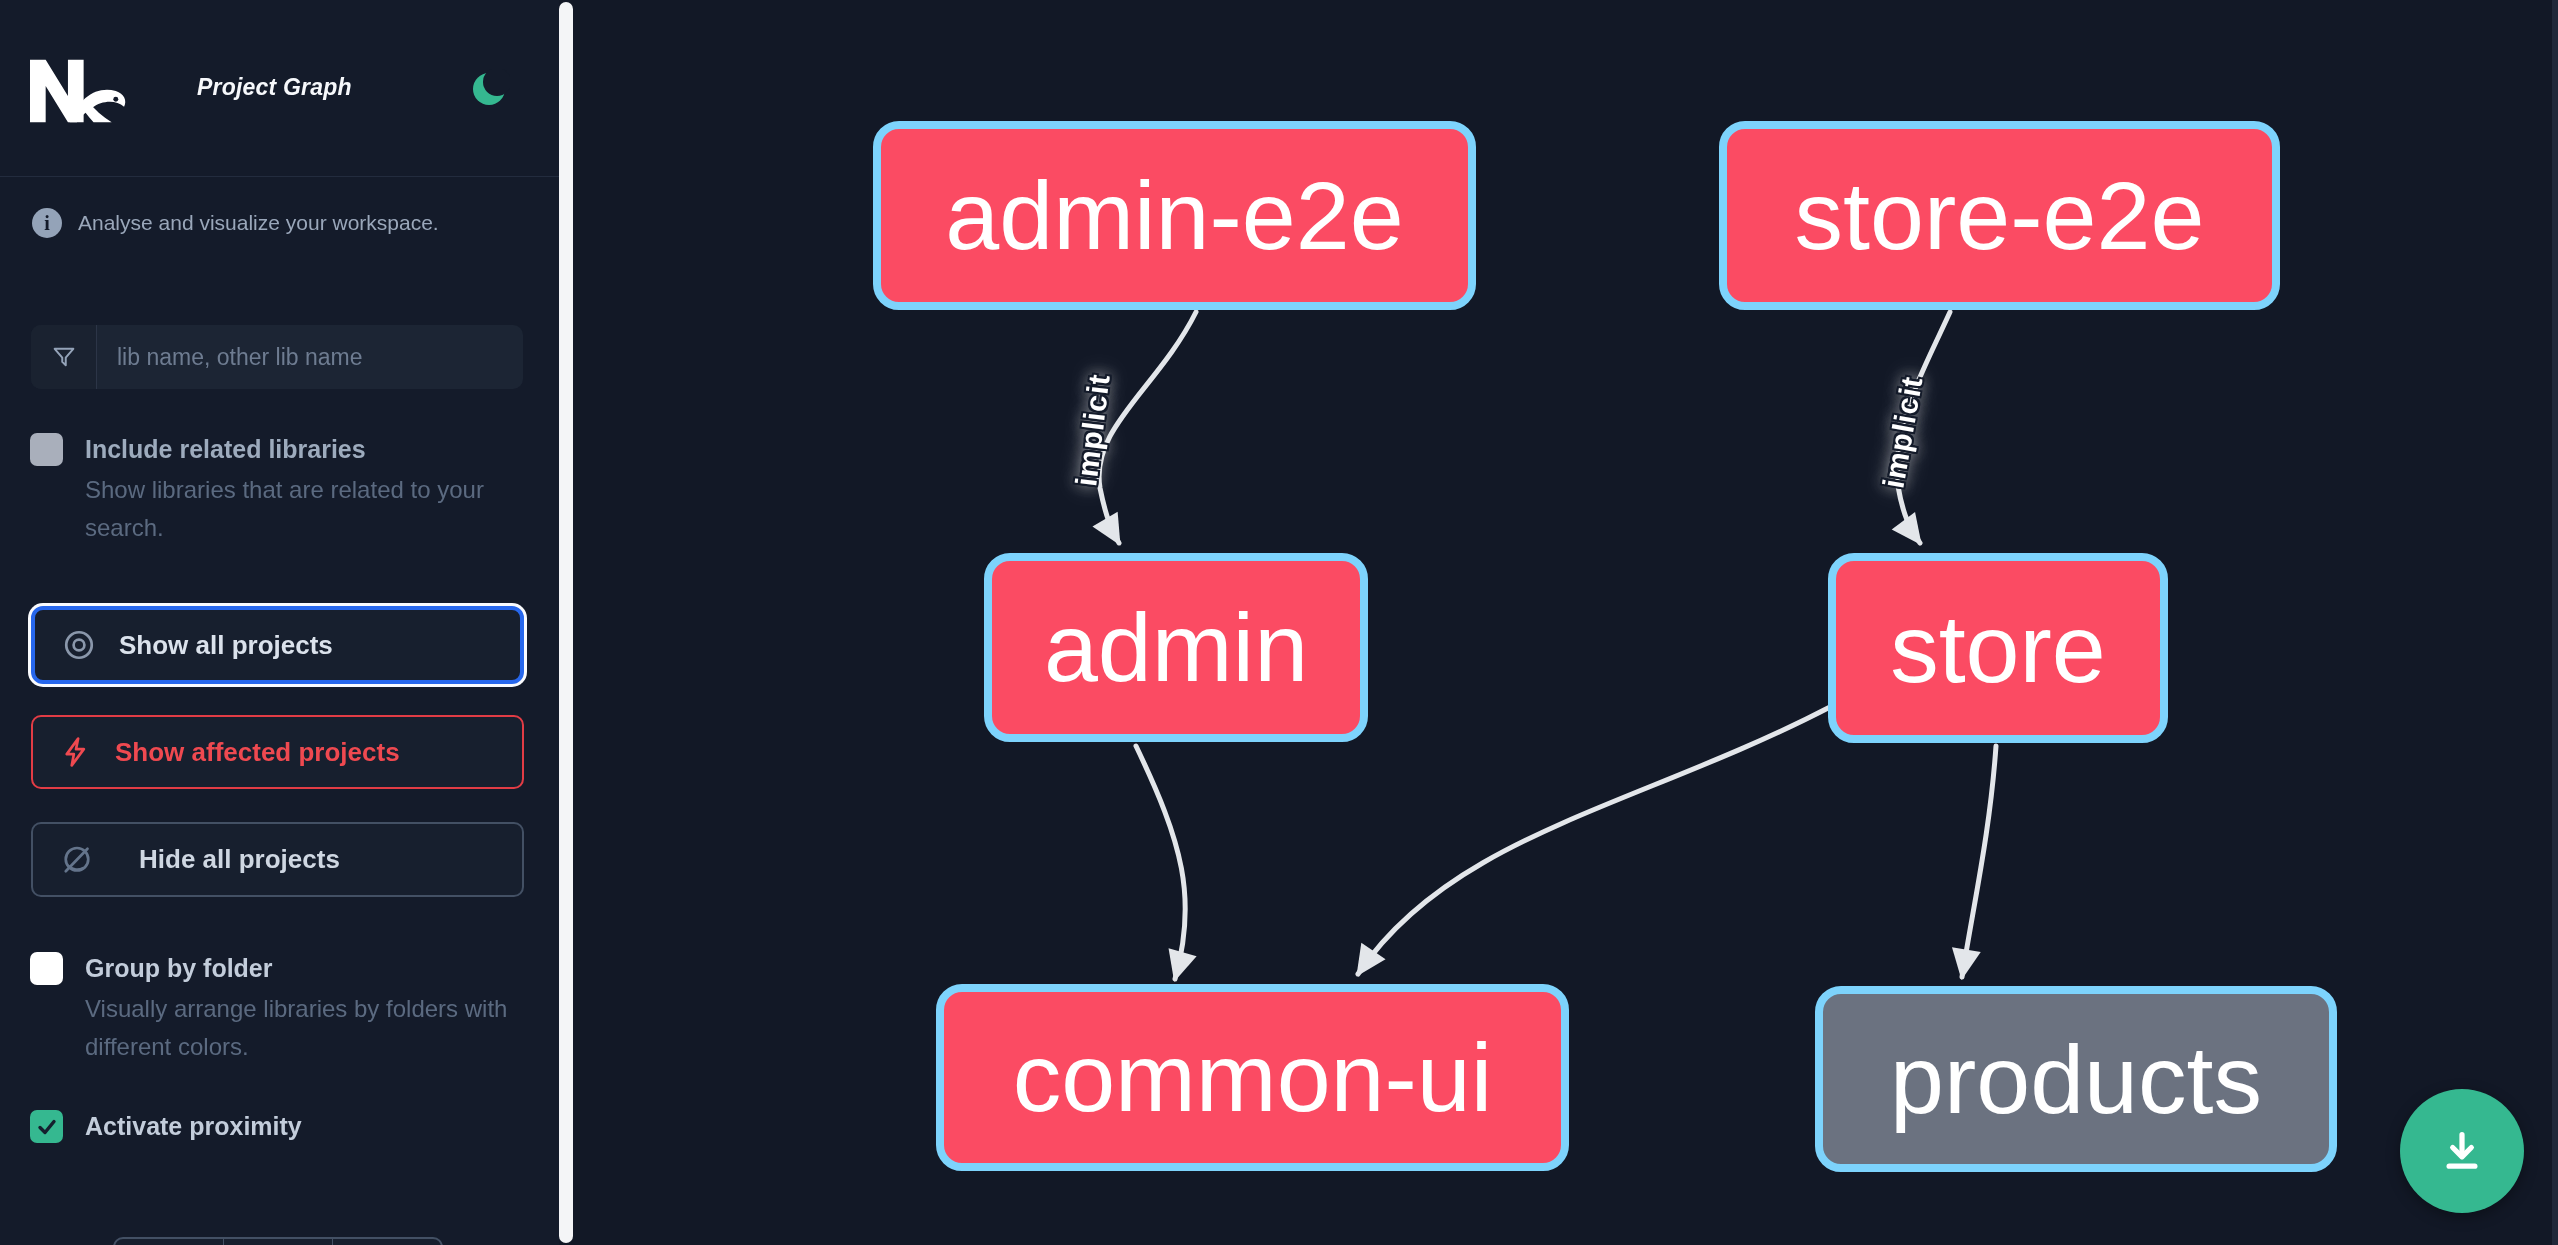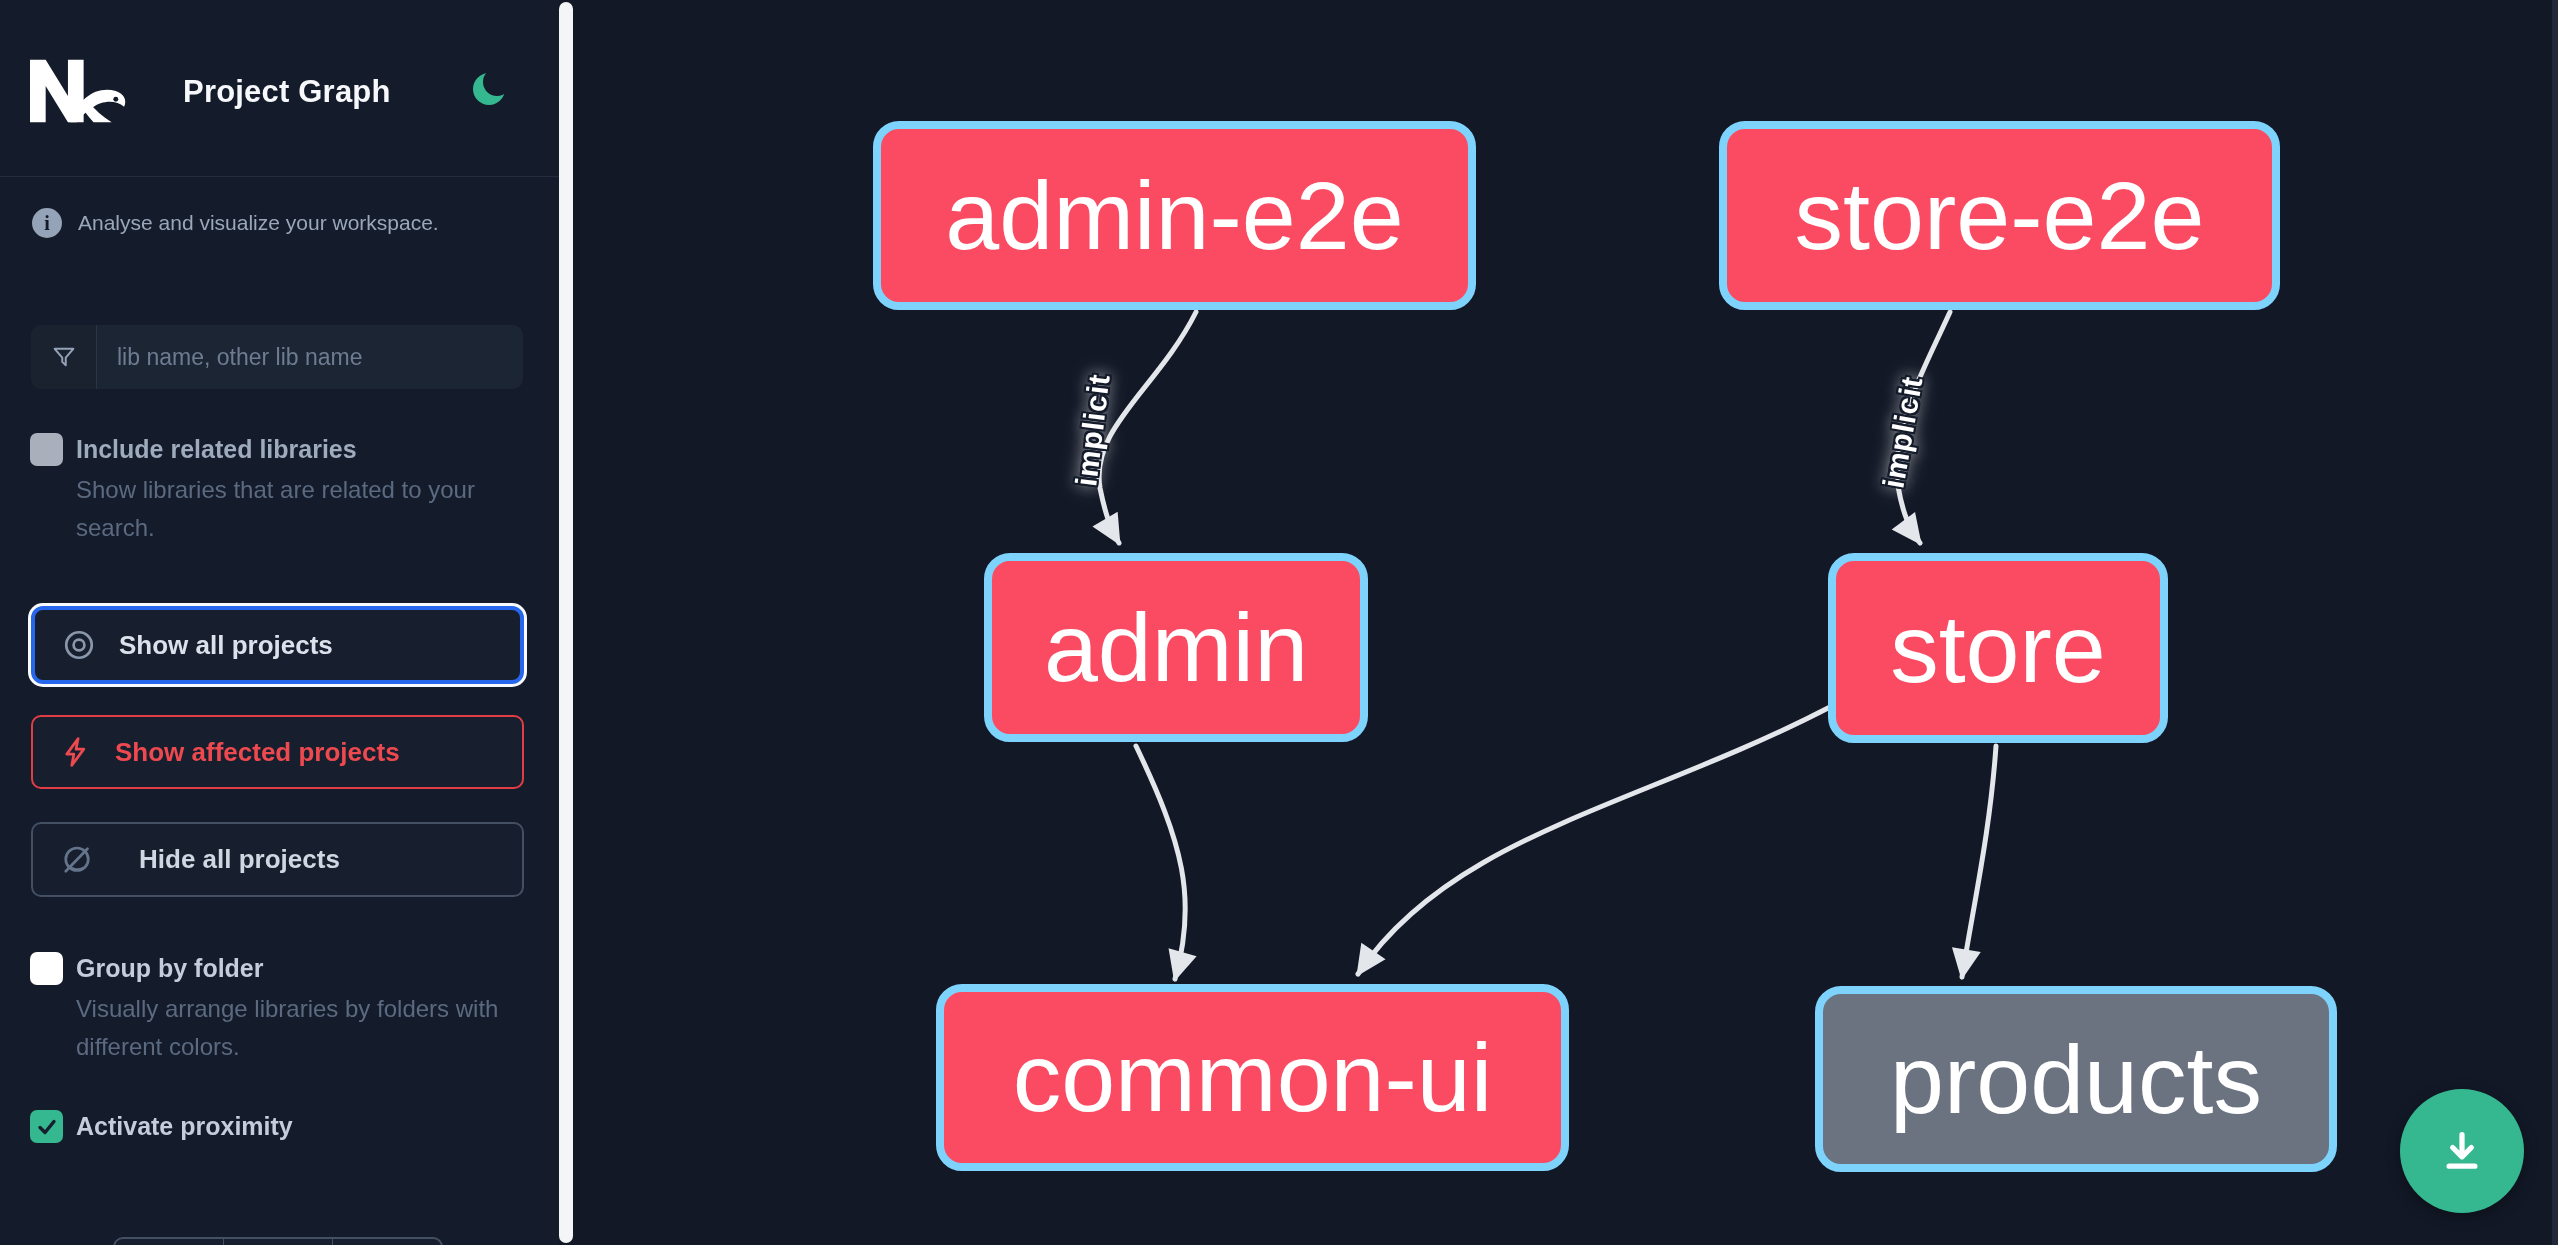--- a/index.html
+++ b/index.html
@@ -3,33 +3,33 @@
 <meta charset="utf-8">
 <style>
   * { margin:0; padding:0; box-sizing:border-box; }
   html,body { width:2558px; height:1245px; overflow:hidden; }
   body { font-family:"Liberation Sans", sans-serif; background:#121826; position:relative; }
 
   
   .sidebar { position:absolute; left:0; top:0; width:559px; height:1245px; background:#141b2a; }
   .sb-header { position:absolute; left:0; top:0; width:559px; height:177px; border-bottom:1px solid #232c3e; }
   .nx-logo { position:absolute; left:30px; top:57px; width:99px; height:68px; }
-  .app-title { position:absolute; left:183px; top:74px; font-size:31px; font-weight:700; color:#f6f8fb; letter-spacing:.2px; }
+  .app-title { position:absolute; left:197px; top:74px; font-size:23px; font-weight:700; color:#f6f8fb; letter-spacing:.2px;font-style:italic; }
   .moon-btn { position:absolute; left:468px; top:68px; width:44px; height:44px; background:none; border:none; cursor:pointer; }
 
   .info-row { position:absolute; left:32px; top:208px; display:flex; align-items:center; gap:16px; }
   .info-icon { width:30px; height:30px; border-radius:50%; background:#94a3b8; color:#141b2a; font-weight:800; font-size:20px; display:flex; align-items:center; justify-content:center; font-family:"Liberation Serif", serif; }
   .tagline { font-size:21px; color:#9aa7ba; }
 
   .search-box { position:absolute; left:31px; top:325px; width:492px; height:64px; background:#1c2534; border-radius:10px; display:flex; align-items:stretch; overflow:hidden; }
   .search-icon-cell { width:66px; display:flex; align-items:center; justify-content:center; background:#1a2230; border-right:1px solid #2c3547; }
   .search-box input { flex:1; background:transparent; border:none; outline:none; color:#fde047; font-size:23px; padding:0 20px; font-family:"Liberation Sans", sans-serif; }
   .search-box input::placeholder { color:#6e7c91; }
 
-  .toggle { position:absolute; left:30px; display:flex; gap:13px; align-items:flex-start; }
+  .toggle { position:absolute; left:30px; display:flex; gap:22px; align-items:flex-start; }
   .checkbox { width:33px; height:33px; border-radius:7px; flex:0 0 auto; margin-top:2px; cursor:pointer; }
   .cb-disabled { background:#a9afbb; }
   .cb-unchecked { background:#ffffff; }
   .cb-checked { background:#35b890; display:flex; align-items:center; justify-content:center; }
   .toggle-texts { width:436px; }
   .toggle-label { font-size:25px; font-weight:600; color:#c3cddb; line-height:36px; cursor:pointer; }
   .toggle-label.dim { color:#9dabbd; }
   .toggle-desc { font-size:24px; color:#5b6a80; line-height:38px; margin-top:4px; }
 
   .sb-btn { position:absolute; left:31px; width:493px; display:flex; align-items:center; gap:22px; padding:0 26px; background:#171f2e; cursor:pointer; font-family:"Liberation Sans", sans-serif; }

